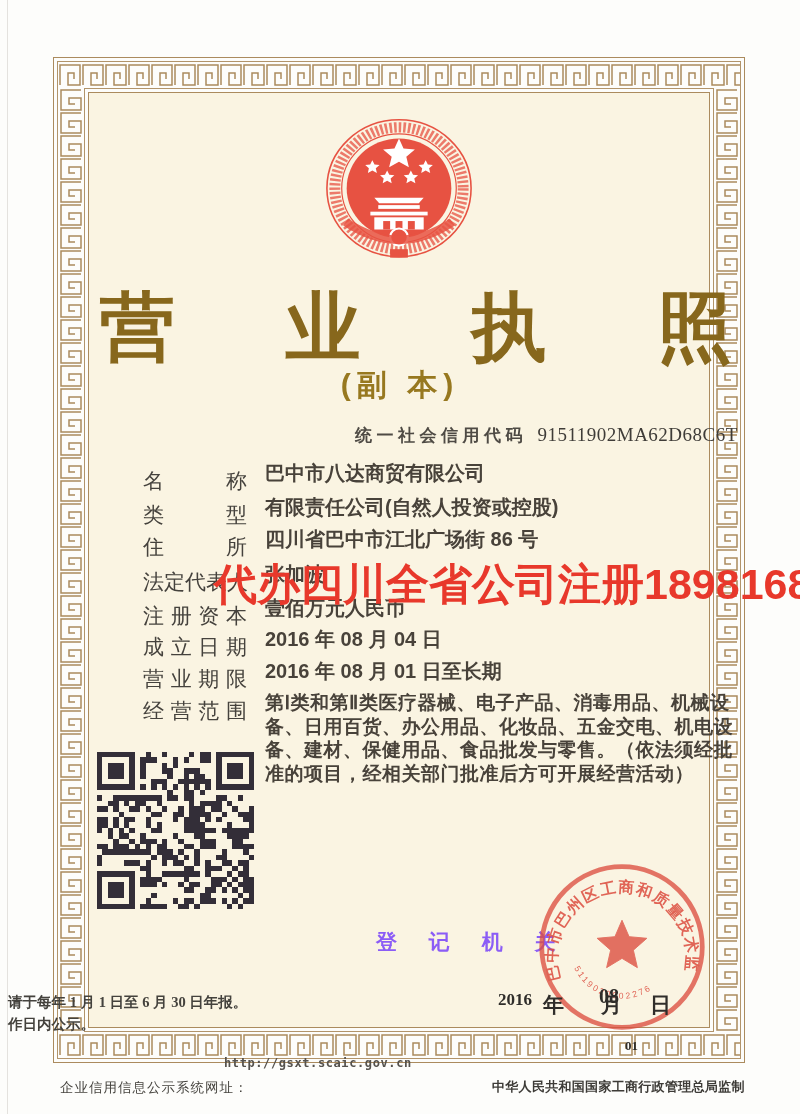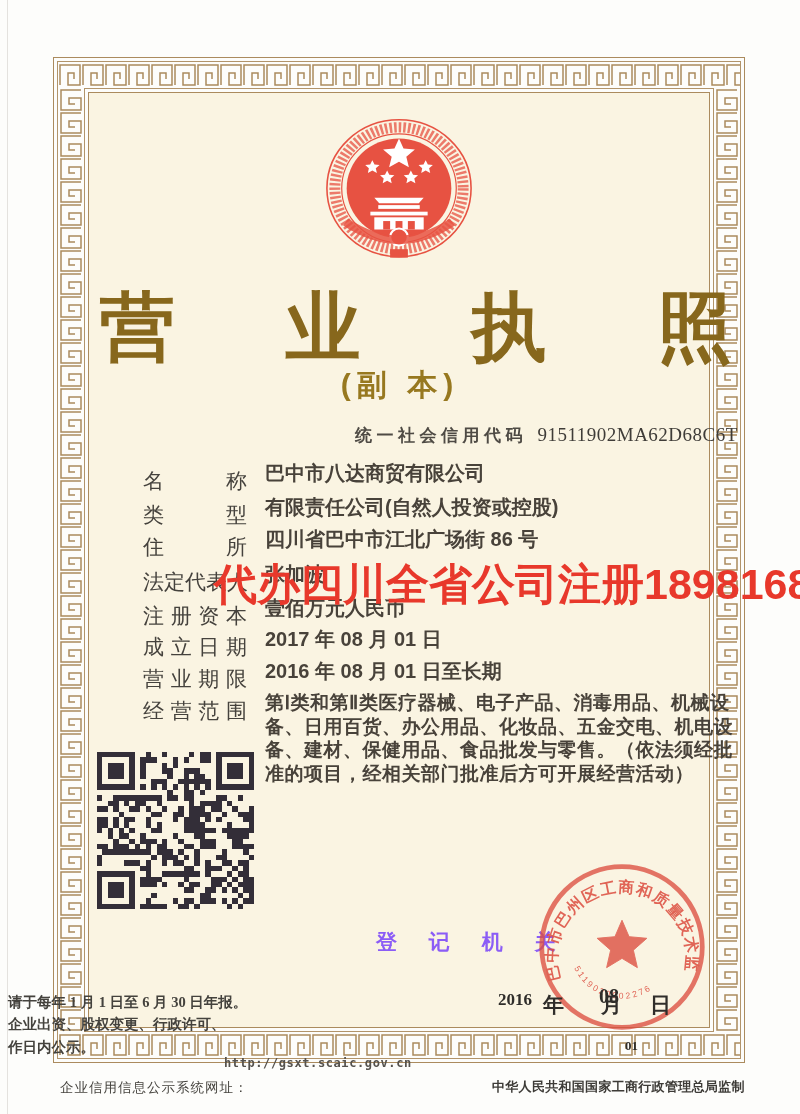--- a/index.html
+++ b/index.html
@@ -210,21 +210,21 @@
         </div>
         <div class="val">壹佰万元人民币</div>
       </div>
       <div class="row">
         <div class="lbl">
           <span>成</span>
           <span>立</span>
           <span>日</span>
           <span>期</span>
         </div>
-        <div class="val">2017 年 08 月 01 日</div>
+        <div class="val">2016 年 08 月 04 日</div>
       </div>
       <div class="row">
         <div class="lbl">
           <span>营</span>
           <span>业</span>
           <span>期</span>
           <span>限</span>
         </div>
         <div class="val">2016 年 08 月 01 日至长期</div>
       </div>
@@ -266,19 +266,18 @@
 
   <span class="dateline d-year">2016</span>
   <span class="dateline d-ysuf">年</span>
   <span class="dateline d-month">08</span>
   <span class="dateline d-msuf">月</span>
   <span class="dateline d-day">01</span>
   <span class="dateline d-dsuf">日</span>
 
   <div class="notice" id="notice">
       <div>请于每年 1 月 1 日至 6 月 30 日年报。</div>
-      <div>企业出资、股权变更、行政许可、</div>
       <div>作日内公示。</div>
     </div>
   <div class="site-url">http://gsxt.scaic.gov.cn</div>
   <div class="site-label">企业信用信息公示系统网址：</div>
   <div class="issuer">中华人民共和国国家工商行政管理总局监制</div>
 </div>
 
 </body></html>

